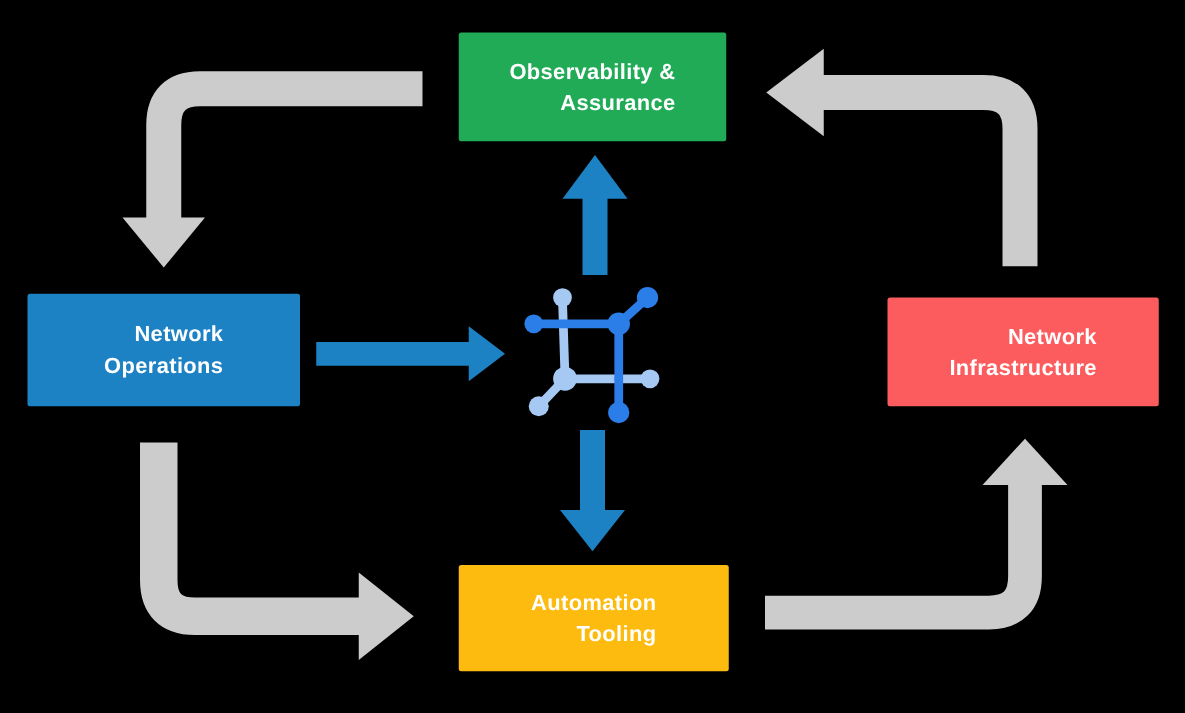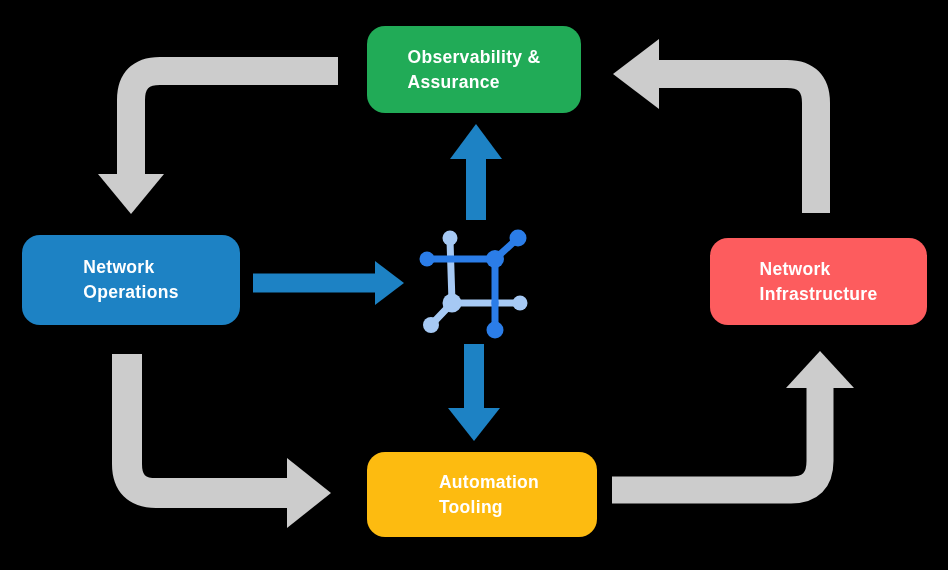--- a/index.html
+++ b/index.html
@@ -18,25 +18,25 @@
   .arrow-layer {
     position: absolute;
     left: 0;
     top: 0;
     width: 948px;
     height: 570px;
     display: block;
   }
   .node {
     position: absolute;
-    border-radius: 18px;
+    border-radius: 2px;
     display: flex;
     align-items: center;
     justify-content: center;
-    text-align: left;
+    text-align: right;
   }
   .node-label {
     color: #ffffff;
     font-size: 17.5px;
     font-weight: 700;
     line-height: 1.42;
     letter-spacing: 0.3px;
     white-space: pre-line;
   }
   .node-observability { left: 367px; top: 26px;  width: 214px; height: 87px; }
@@ -115,18 +115,18 @@
   <div class="node node-operations" style="background-color: rgb(29, 130, 196);">
     <span class="node-label">Network
 Operations</span>
   </div>
 
   <div class="node node-infrastructure" style="background-color: rgb(253, 92, 94);">
     <span class="node-label">Network
 Infrastructure</span>
   </div>
 
-  <div class="node node-automation" style="background-color: rgb(253, 187, 16); padding-left: 14px;">
+  <div class="node node-automation" style="background-color: rgb(253, 187, 16);">
     <span class="node-label">Automation
 Tooling</span>
   </div>
 
 </div>
 
 </body></html>

